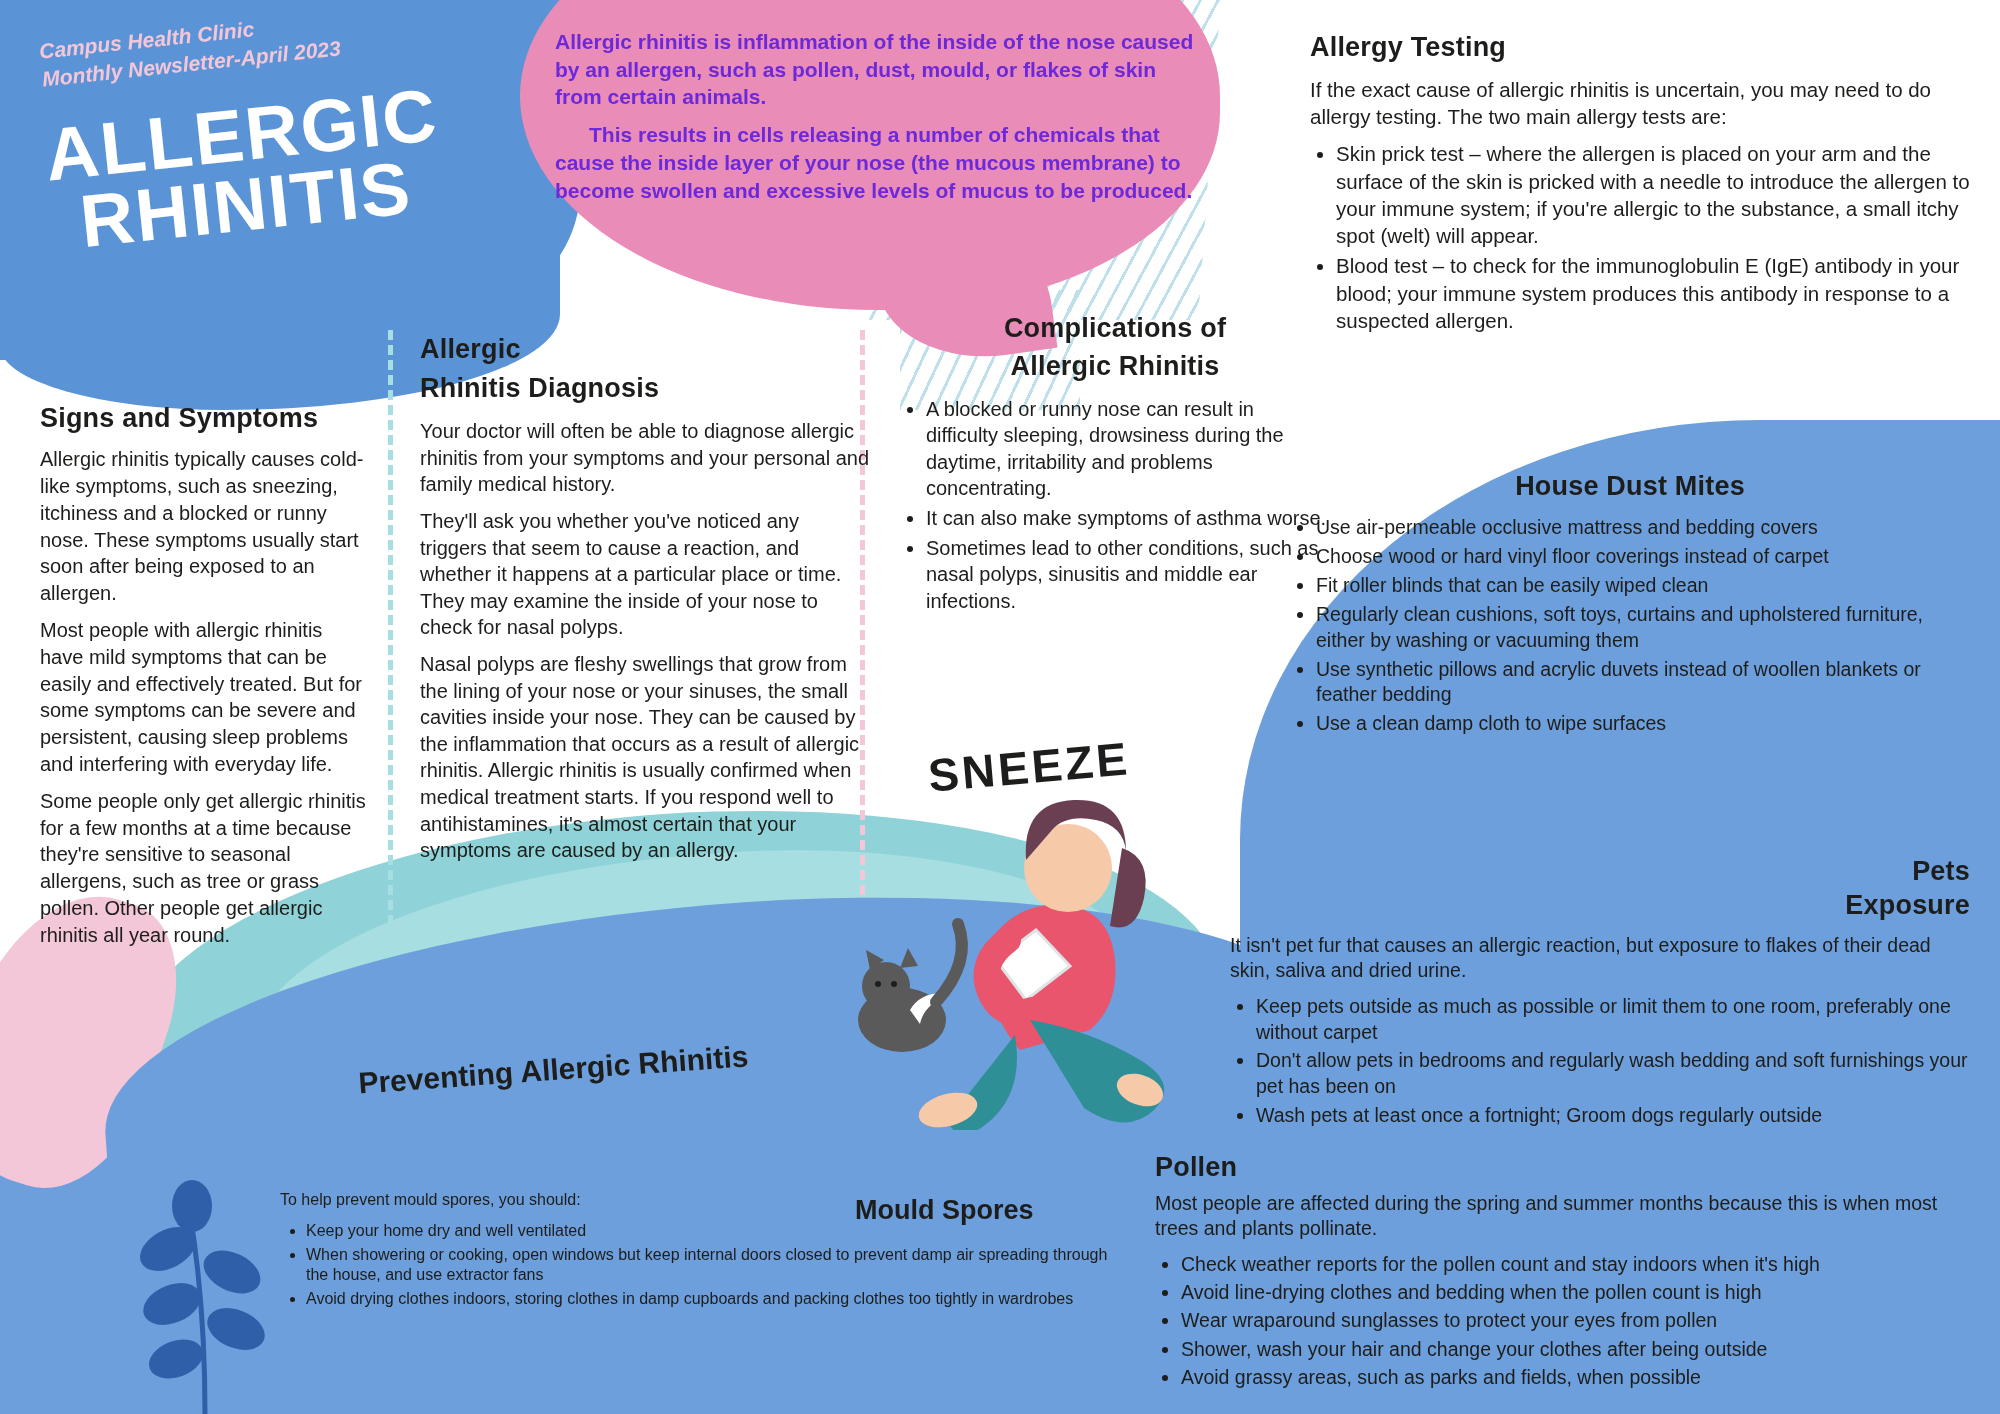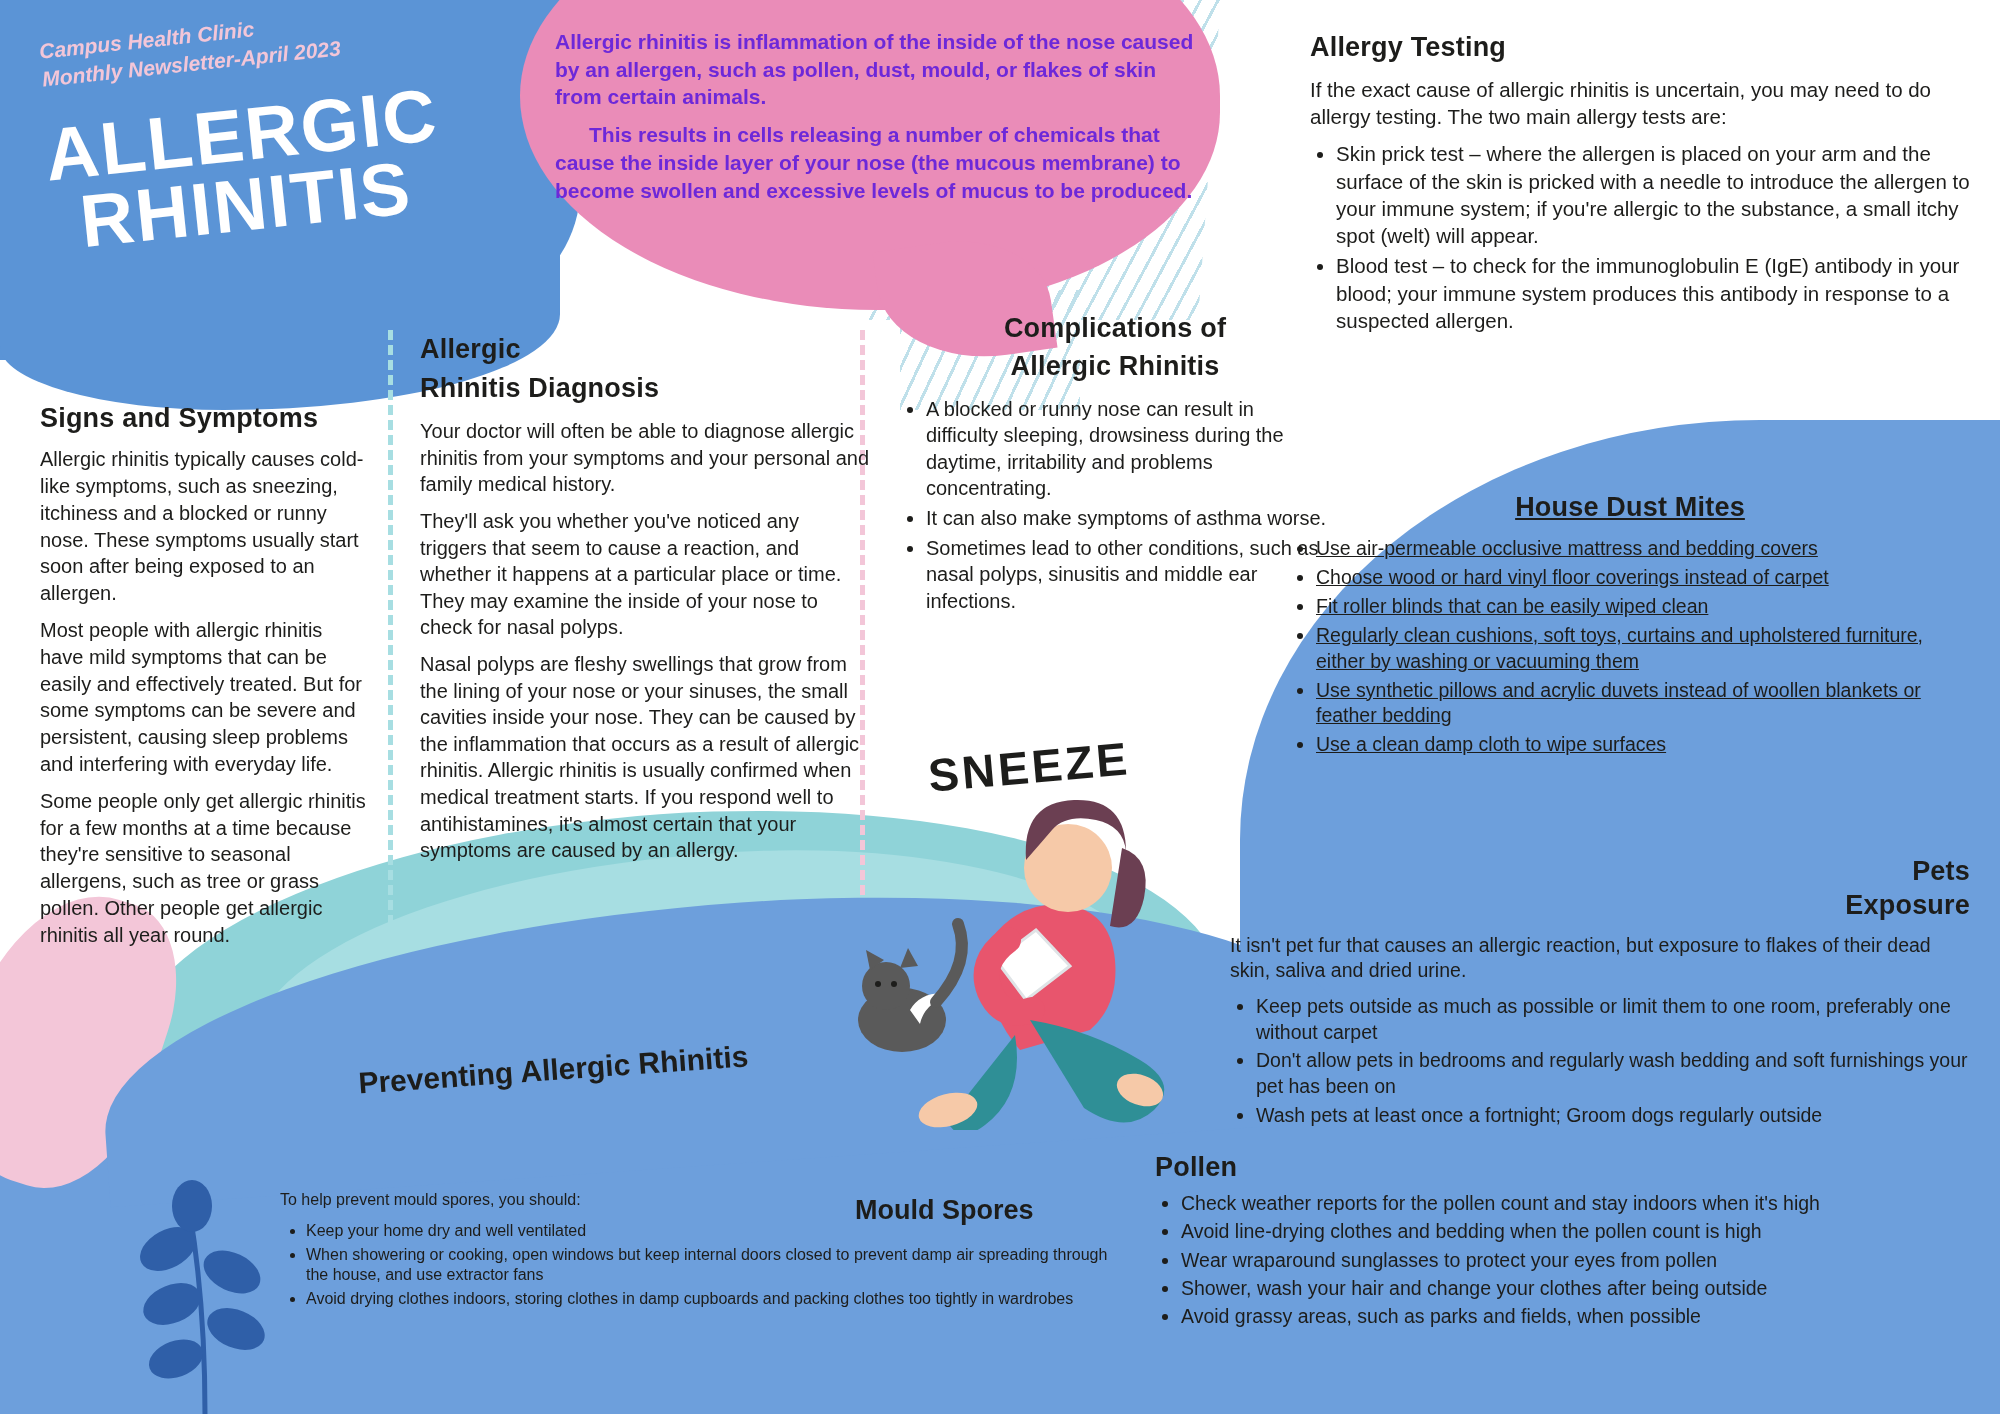--- a/index.html
+++ b/index.html
@@ -104,21 +104,21 @@
   
   #signs{left:40px;top:400px;width:330px;font-size:20px;line-height:1.34;}
   #signs h2{font-size:27px;}
   
   #diagnosis{left:420px;top:330px;width:450px;font-size:20px;line-height:1.33;}
   #diagnosis h2{font-size:27px;line-height:1.45;}
   
   #complications{left:900px;top:310px;width:430px;font-size:20px;line-height:1.33;}
   #complications h2{text-align:center;font-size:27px;line-height:1.4;}
   
-  #dustmites{left:1290px;top:490px;width:680px;font-size:19.5px;line-height:1.33;text-decoration:underline;}
+  #dustmites{left:1290px;top:469px;width:680px;font-size:19.5px;line-height:1.33;}
   #dustmites h2{text-align:center;font-size:27px;}
   #dustmites .indent{margin-left:52px;}
   
   #pets{left:1230px;top:855px;width:740px;font-size:19.5px;line-height:1.32;}
   #pets h2{text-align:right;font-size:27px;line-height:1.25;}
   
   #pollen{left:1155px;top:1150px;width:820px;font-size:19.5px;line-height:1.3;}
   #pollen h2{font-size:27px;margin-bottom:6px;}
   
   #preventing-title{
@@ -263,20 +263,21 @@
   <p>It isn't pet fur that causes an allergic reaction, but exposure to flakes of their dead skin, saliva and dried urine.</p>
   <ul>
     <li>Keep pets outside as much as possible or limit them to one room, preferably one without carpet</li>
     <li>Don't allow pets in bedrooms and regularly wash bedding and soft furnishings your pet has been on</li>
     <li>Wash pets at least once a fortnight; Groom dogs regularly outside</li>
   </ul>
 </div>
 
 <div class="block" id="pollen">
   <h2>Pollen</h2>
+  <p>Most people are affected during the spring and summer months because this is when most trees and plants pollinate.</p>
   <ul>
     <li>Check weather reports for the pollen count and stay indoors when it's high</li>
     <li>Avoid line-drying clothes and bedding when the pollen count is high</li>
     <li>Wear wraparound sunglasses to protect your eyes from pollen</li>
     <li>Shower, wash your hair and change your clothes after being outside</li>
     <li>Avoid grassy areas, such as parks and fields, when possible</li>
   </ul>
 </div>
 
 <div id="preventing-title">Preventing Allergic Rhinitis</div>

